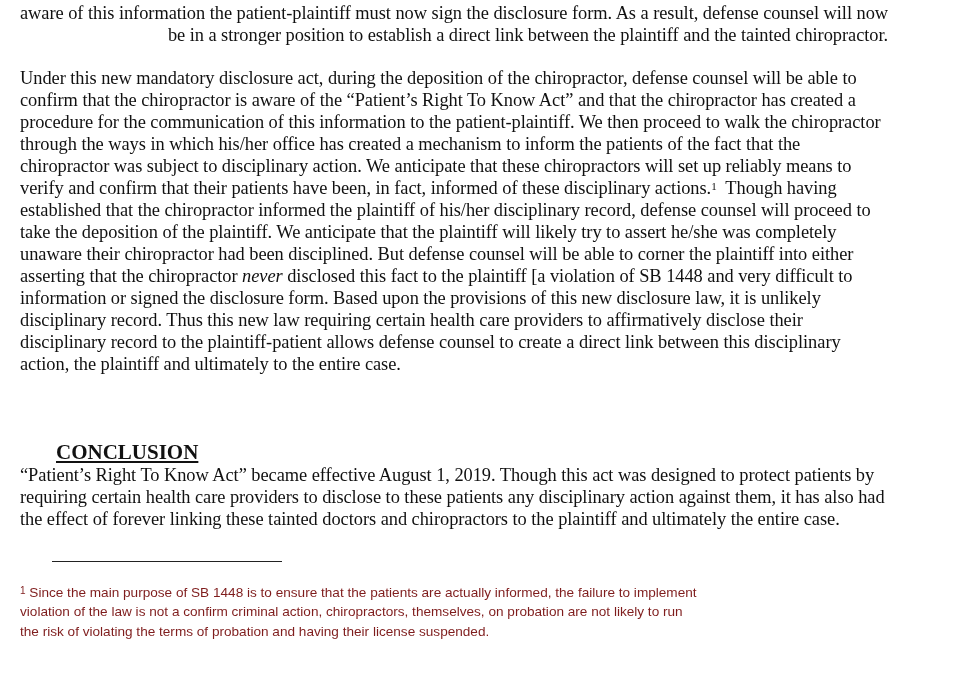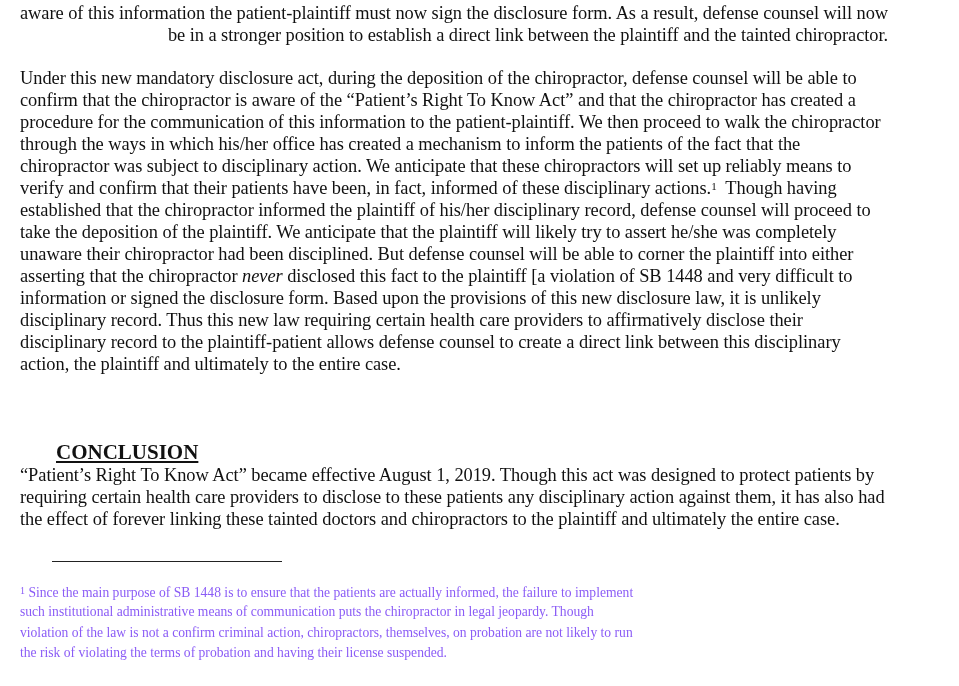--- a/index.html
+++ b/index.html
@@ -64,23 +64,23 @@
       top: 561px;
       left: 32px;
       width: 230px;
       height: 0;
       border-top: 1.5px solid #222222;
     }
     .footnote {
       position: absolute;
       top: 584px;
       left: 0;
-      font-family: Liberation Serif, serif;
+      font-family: Liberation Sans, sans-serif;
       font-size: 13.6px;
-      color: #8b5cf6;
+      color: #7f1d1d;
     }
     .footnote .line { line-height: 19px; }
     .footnote .line.l1 { line-height: 17px; }
     .footnote .line.l2 { line-height: 21px; }
     .footnote .line.l3 { line-height: 21px; }
     sup.fnmark {
       font-size: 10px;
       vertical-align: top;
       position: relative;
       top: -2px;
@@ -125,18 +125,17 @@
   <div class="para3 serif">
     <span class="line">“Patient’s Right To Know Act” became effective August 1, 2019.  Though this act was designed to protect patients by</span>
     <span class="line">requiring certain health care providers to disclose to these patients any disciplinary action against them, it has also had</span>
     <span class="line">the effect of forever linking these tainted doctors and chiropractors to the plaintiff and ultimately the entire case.</span>
   </div>
 
   <div class="footnote-rule"></div>
 
   <div class="footnote">
     <span class="line l1"><sup class="fnmark">1</sup><span style="white-space:pre;"> Since the main purpose of SB 1448 is to ensure that the patients are actually informed, the failure to implement</span></span>
-    <span class="line l2">such institutional administrative means of communication puts the chiropractor in legal jeopardy.  Though</span>
     <span class="line l3">violation of the law is not a confirm criminal action, chiropractors, themselves, on probation are not likely to run</span>
     <span class="line">the risk of violating the terms of probation and having their license suspended.</span>
   </div>
 
 </div>
 
 </body></html>

